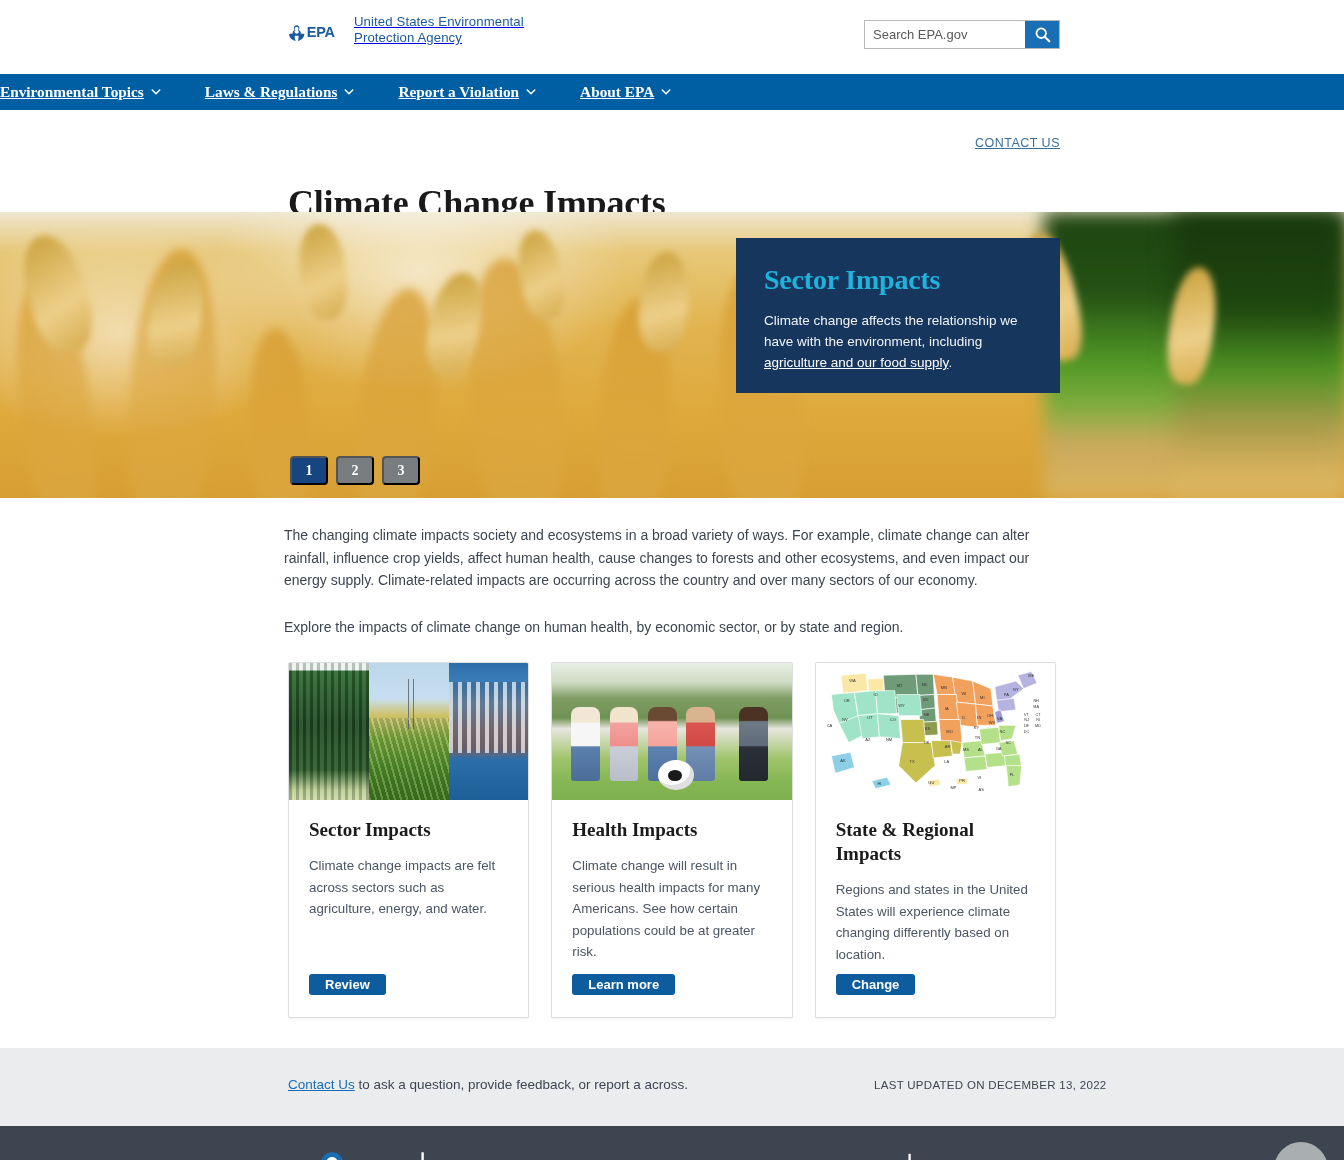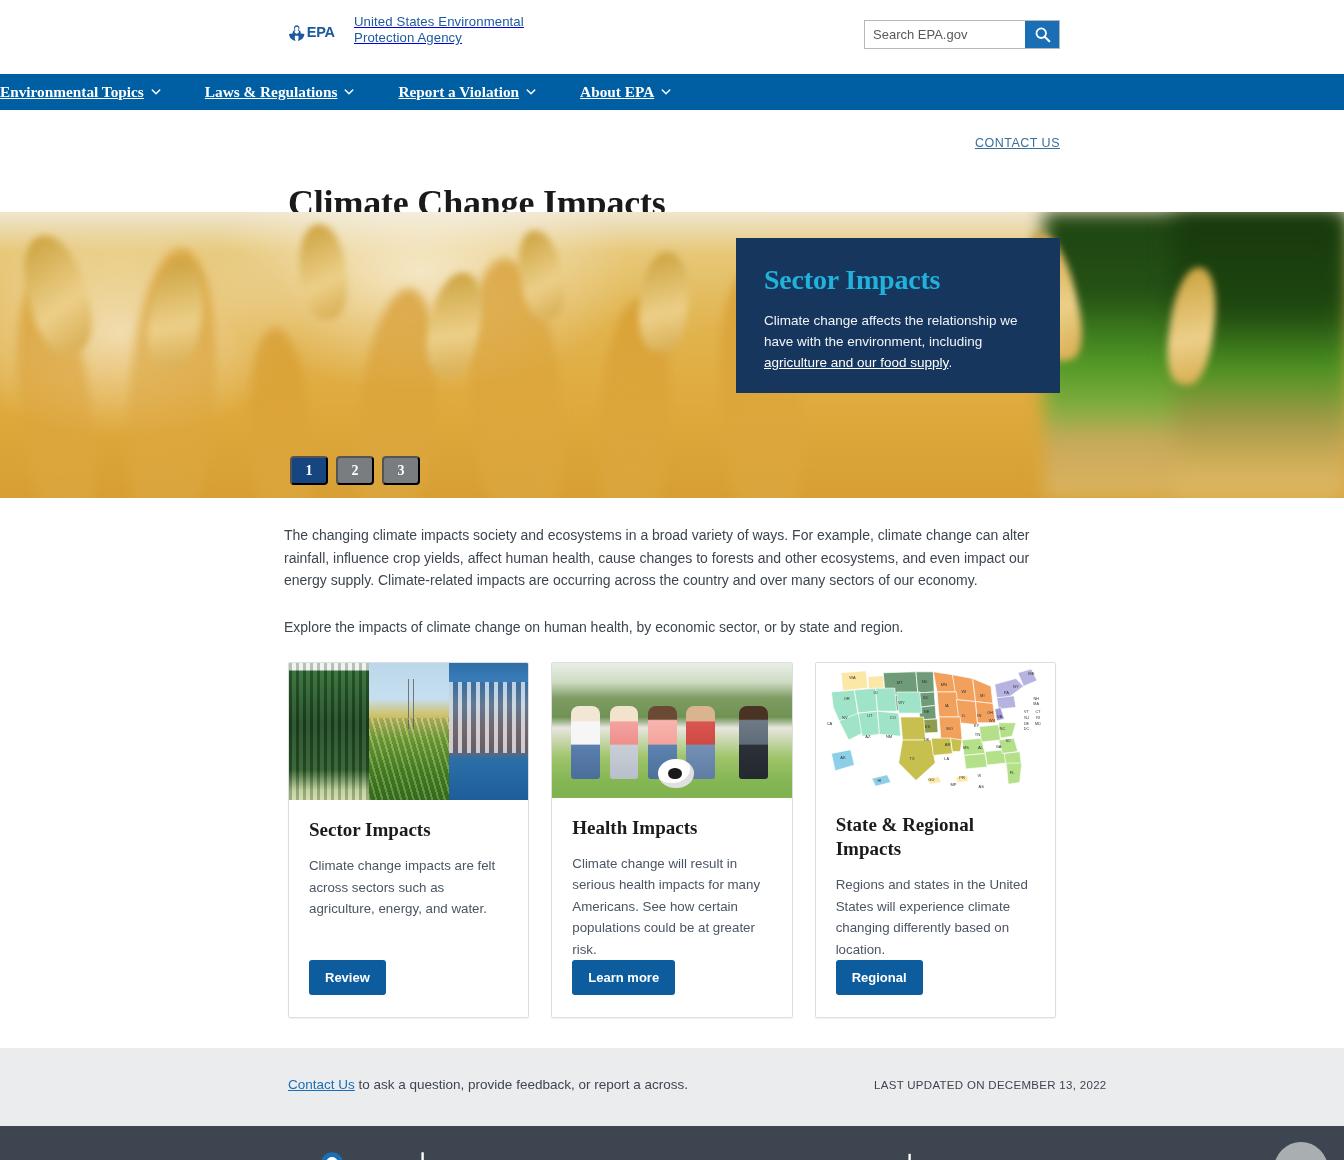--- a/index.html
+++ b/index.html
@@ -161,21 +161,21 @@
     font-size:19px; color:#1b1b1b; margin:0 0 13px 0; line-height:24px;
   }
   .card-text {
     font-family:"Liberation Sans", sans-serif;
     font-size:13.3px; line-height:21.5px; color:#4b5563; margin:0;
   }
   .card-btn {
     align-self:flex-start; margin:auto 0 22px 0;
     background:#0c5c9e; color:#fff; border:0; border-radius:3px;
     font-family:"Liberation Sans", sans-serif; font-weight:bold;
-    font-size:13px; padding:10px 16px; cursor:pointer;
+    font-size:13px; padding:3px 16px; cursor:pointer;
   }
 
   
   .trip { display:flex; width:100%; height:100%; }
   .trip > div { flex:1; height:100%; }
   .forest {
     background:
       linear-gradient(180deg,#edf3ee 0%,#edf3ee 5%, #2f6b32 6%, #1f4a22 45%, #2d5c2a 78%, #bcd197 93%, #cfdca8 100%);
   }
   .forest-tex {
@@ -507,21 +507,21 @@
               <text x="231" y="58">RI</text>
             <text x="219" y="64">DE</text>
               <text x="231" y="64">MD</text>
             <text x="219" y="70">DC</text>
           </g>
         </svg>
       </div>
       <div class="card-body">
         <h3 class="card-title">State &amp; Regional Impacts</h3>
         <p class="card-text">Regions and states in the United States will experience climate changing differently based on location.</p>
-        <button class="card-btn">Regional</button>
+        <button class="card-btn">Change</button>
       </div>
     </div>
   </div>
 
   <div class="footer-strip">
     <div class="left"><a href="#">Contact Us</a><span> to ask a question, provide feedback, or report a across.</span></div>
     <div class="right">LAST UPDATED ON DECEMBER 13, 2022</div>
   </div>
 
   <div class="dark-footer">

